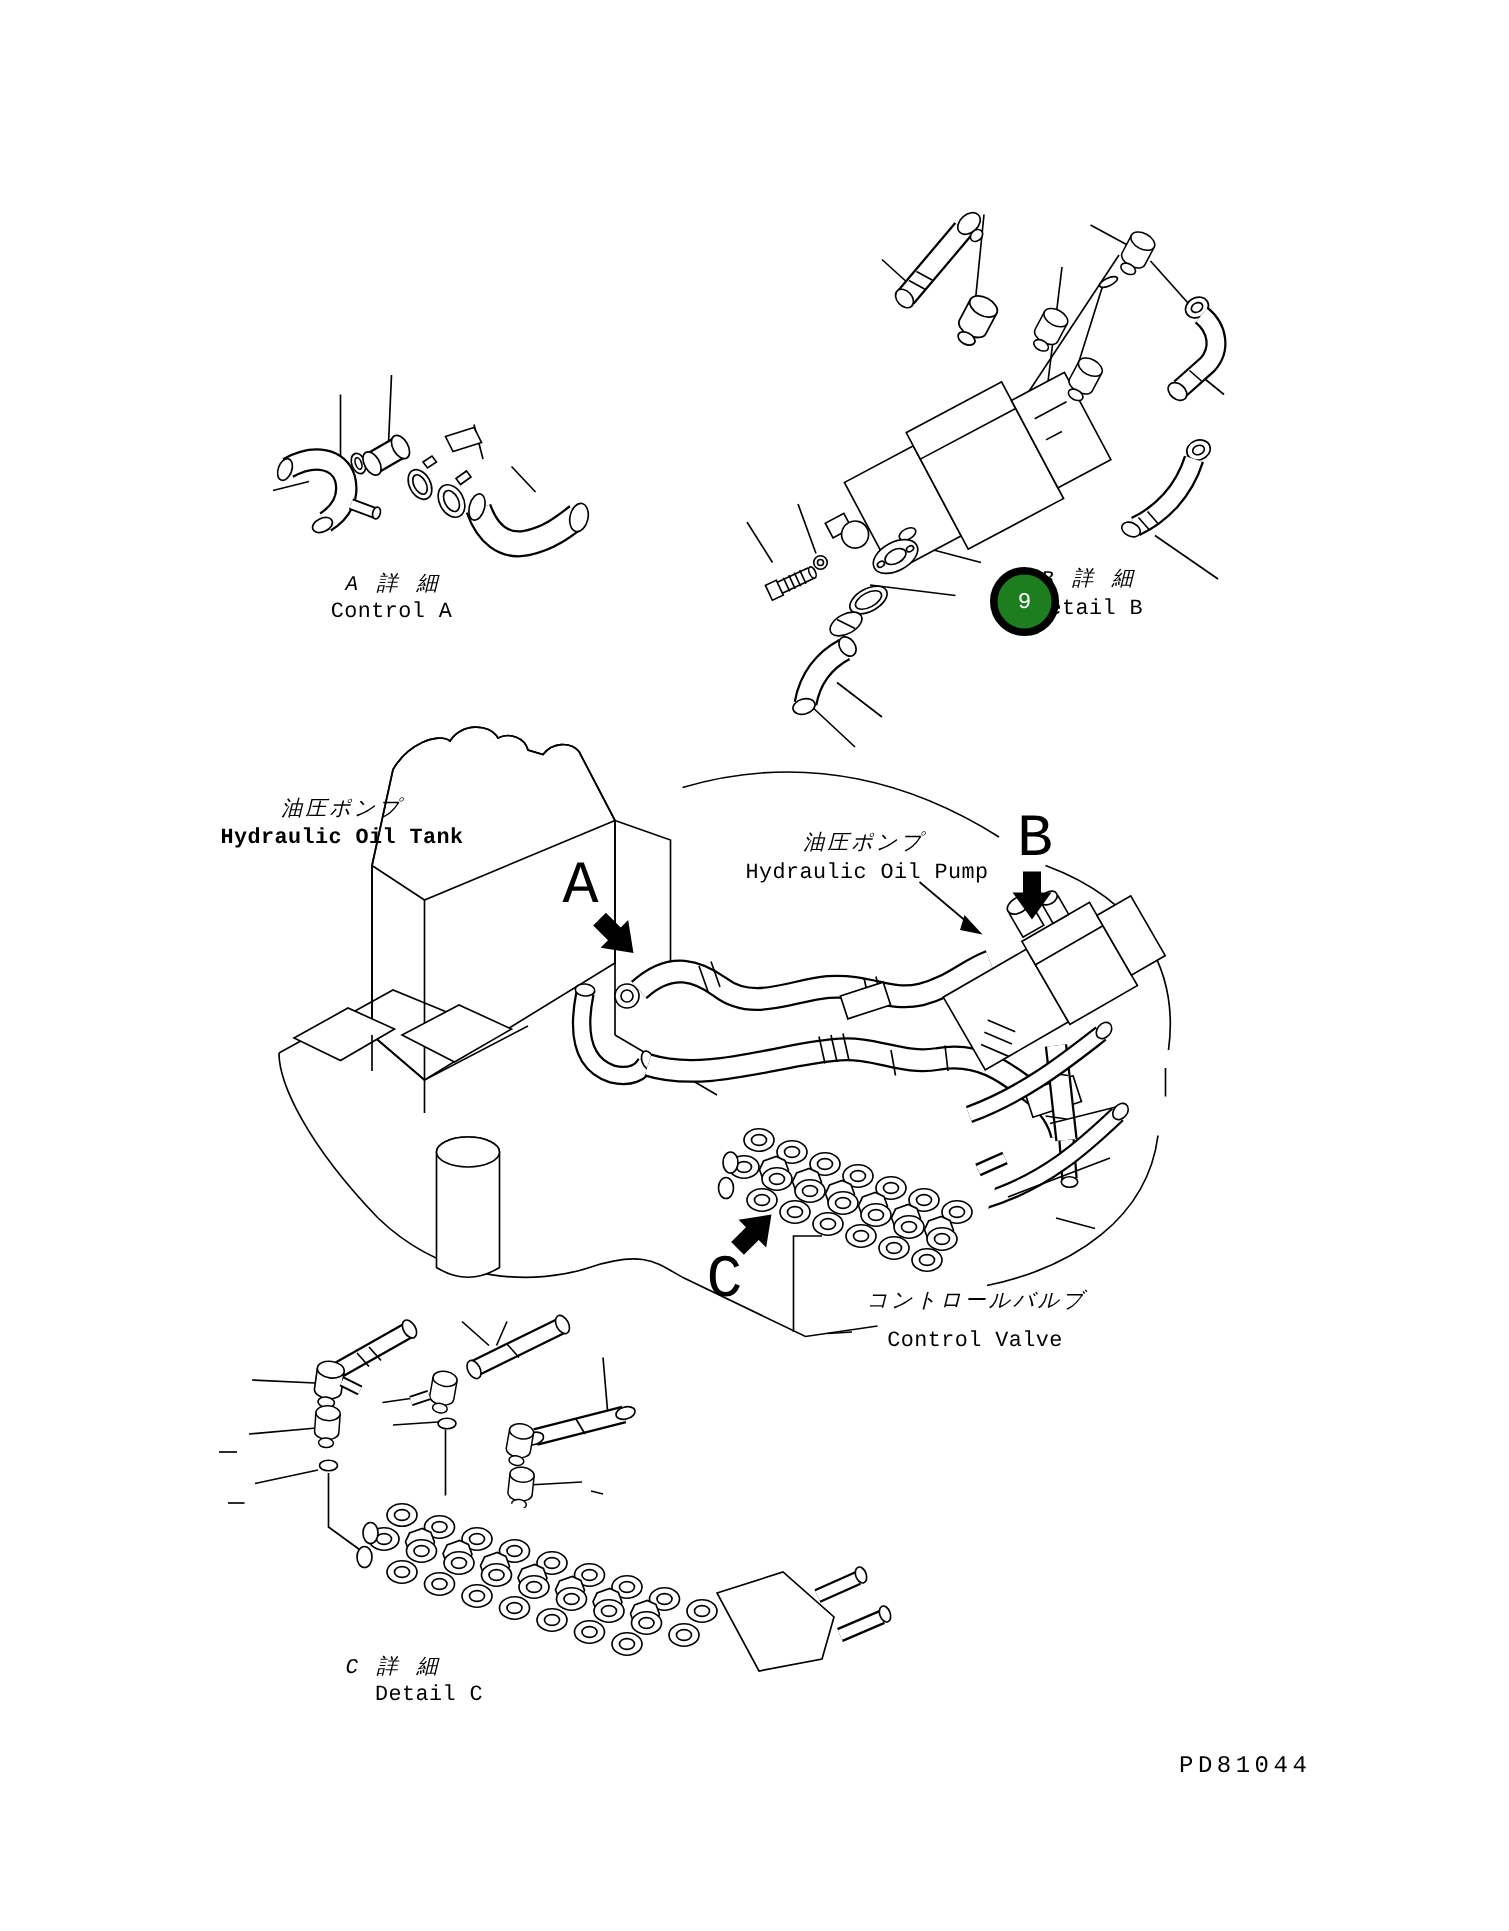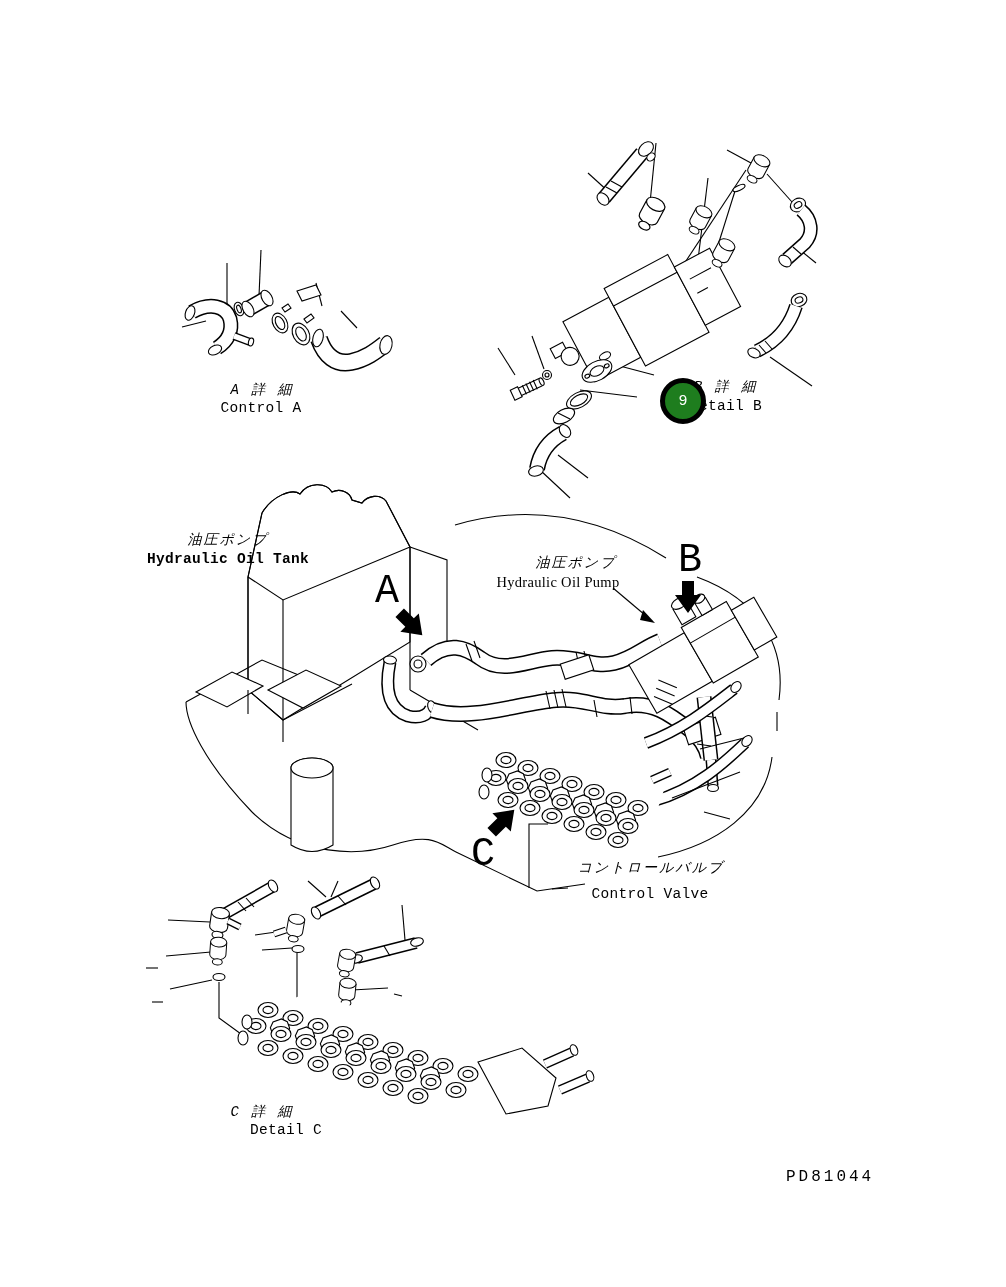--- a/index.html
+++ b/index.html
@@ -379,21 +379,21 @@
 <div class="lbl jp" style="left:262px; top:383px;">A 詳 細</div>
 <div class="lbl en" style="left:261px; top:401px;">Control A</div>
 
 <div class="lbl-l jp" style="left:694px; top:380px;">B 詳 細</div>
 <div class="lbl-l en" style="left:690px; top:399px;">Detail B</div>
 
 <div class="lbl jp" style="left:228px; top:533px;">油圧ポンプ</div>
 <div class="lbl en" style="left:228px; top:552px;font-weight:bold;">Hydraulic Oil Tank</div>
 
 <div class="lbl jp" style="left:576px; top:556px;">油圧ポンプ</div>
-<div class="lbl en" style="left:558px; top:575px;font-family:Liberation Serif, serif;">Hydraulic Oil Pump</div>
+<div class="lbl en" style="left:578px; top:575px;">Hydraulic Oil Pump</div>
 
 <div class="lbl jp" style="left:651px; top:861px;text-align:right;">コントロールバルブ</div>
 <div class="lbl en" style="left:650px; top:887px;">Control Valve</div>
 
 <div class="lbl jp" style="left:262px; top:1105px;">C 詳 細</div>
 <div class="lbl en" style="left:260px; top:1123px;margin-left:26px;">Detail C</div>
 
 <div class="marker" style="left:387px; top:572px;">A</div>
 <div class="marker" style="left:690px; top:541px;">B</div>
 <div class="marker" style="left:483px; top:835px;">C</div>

